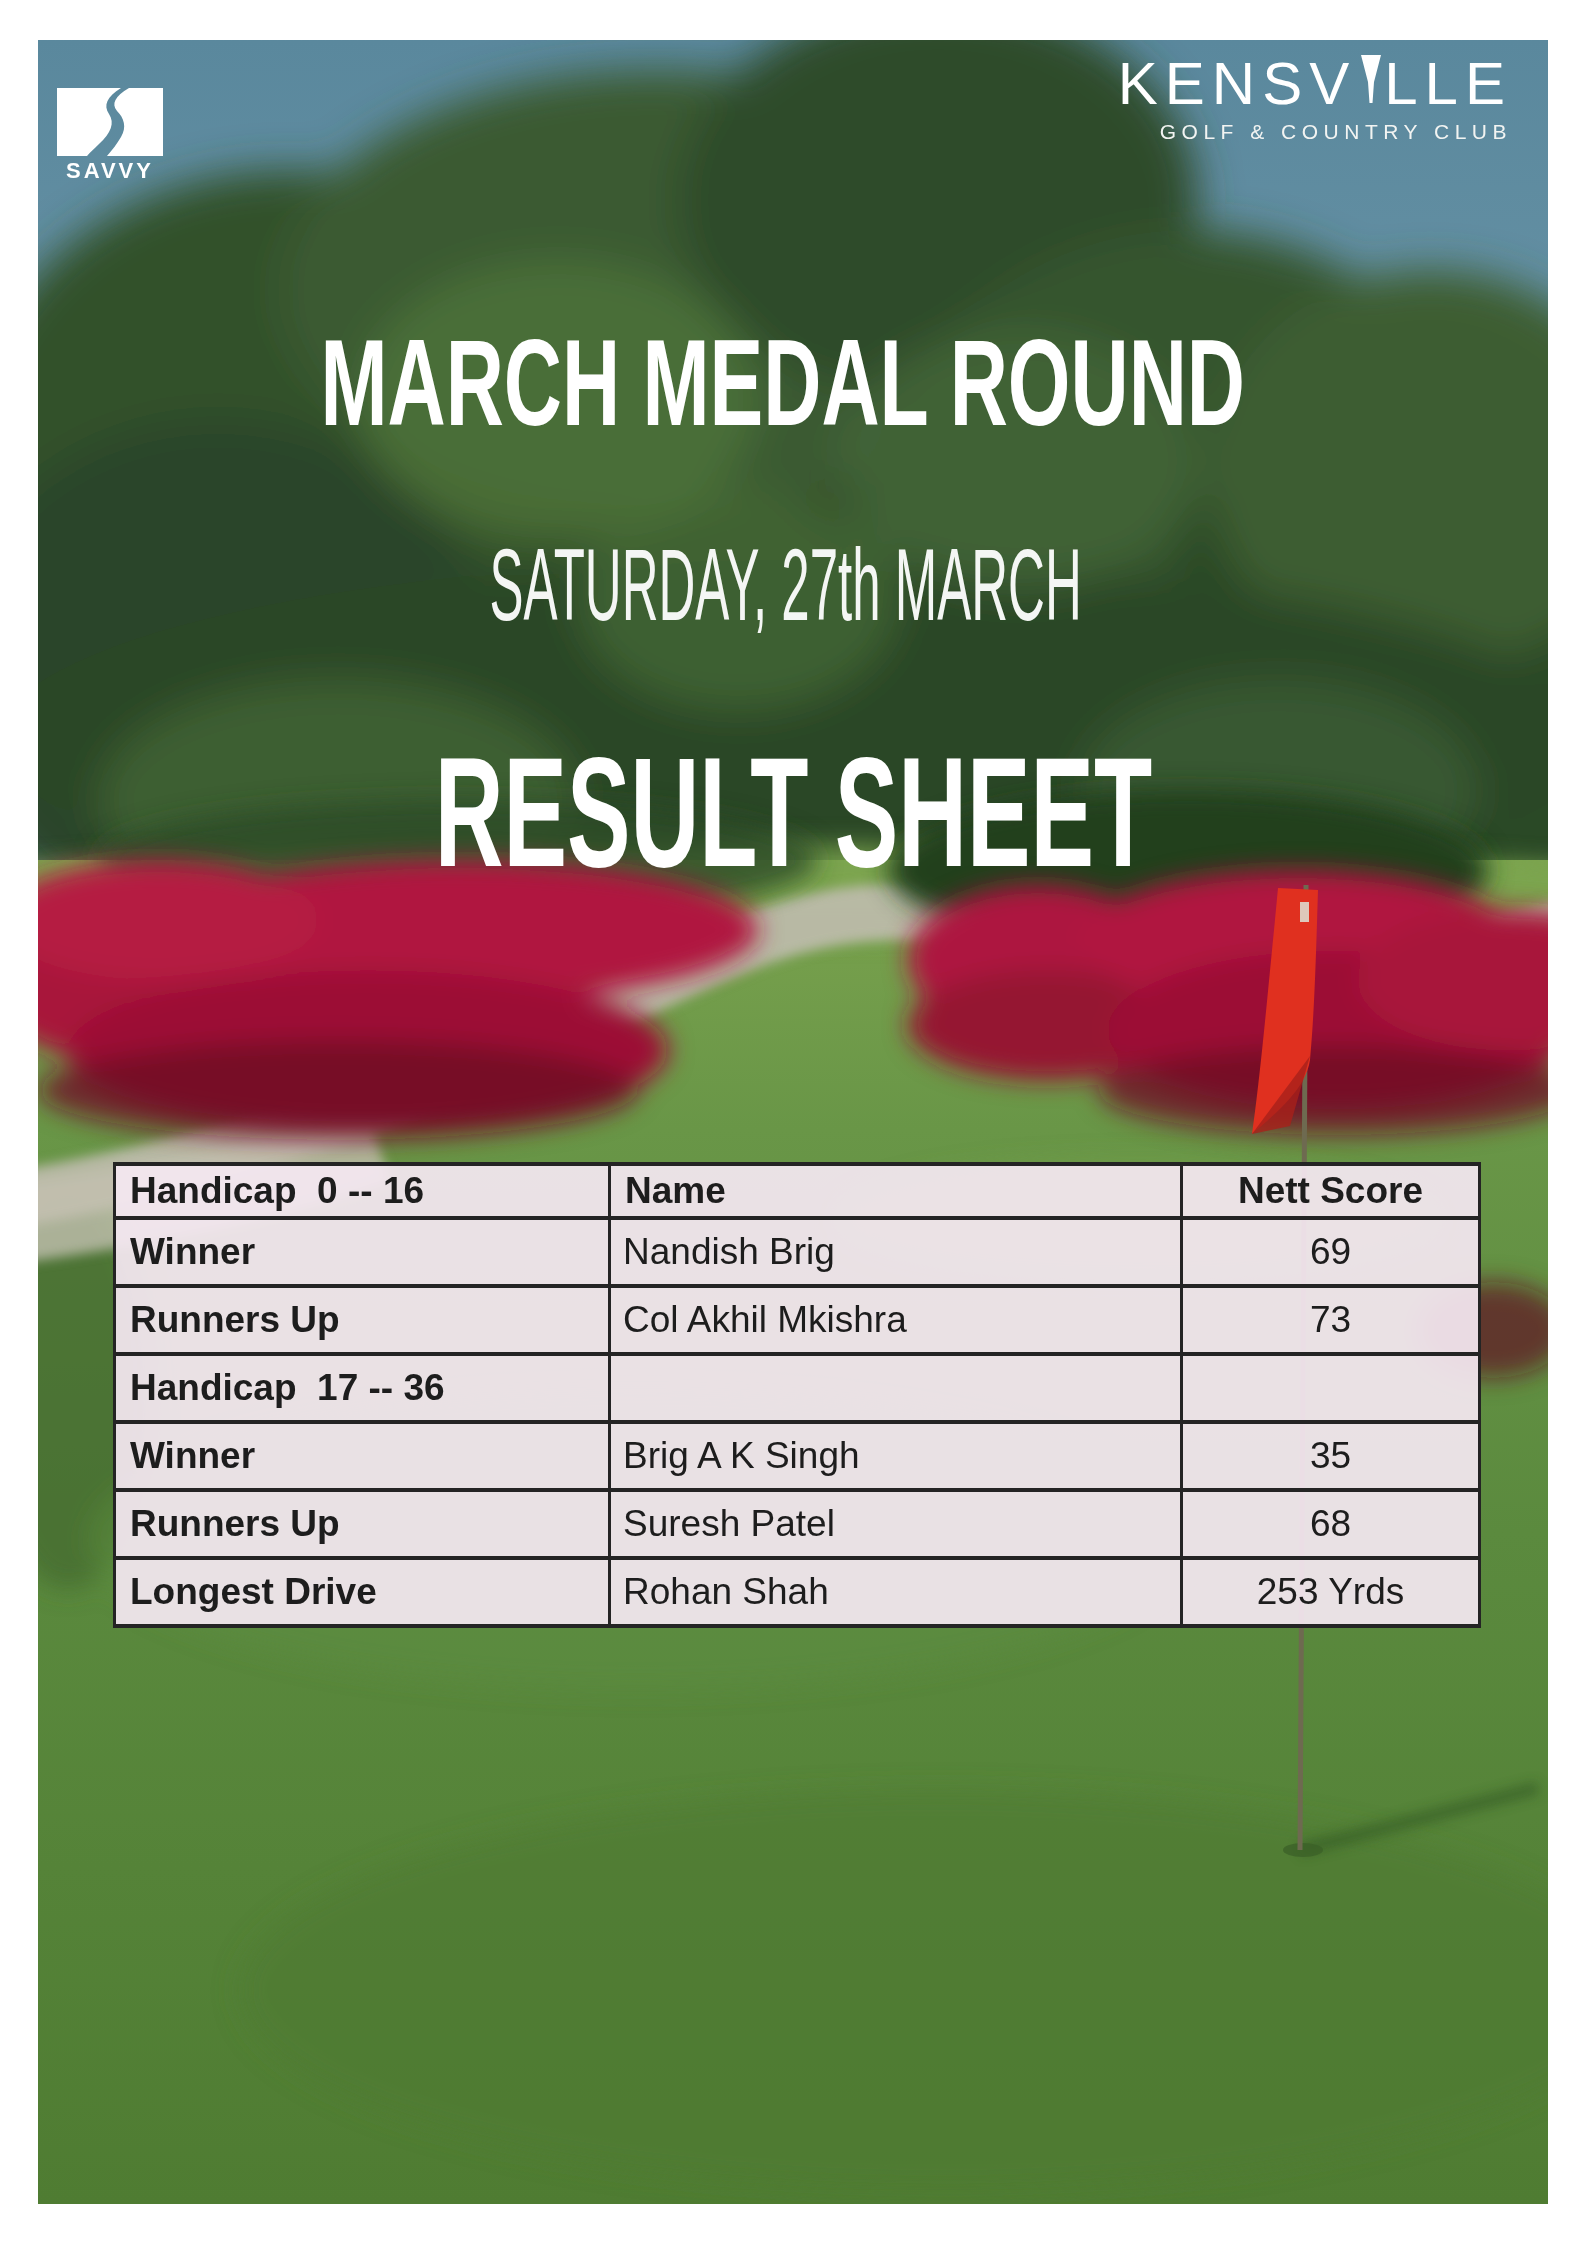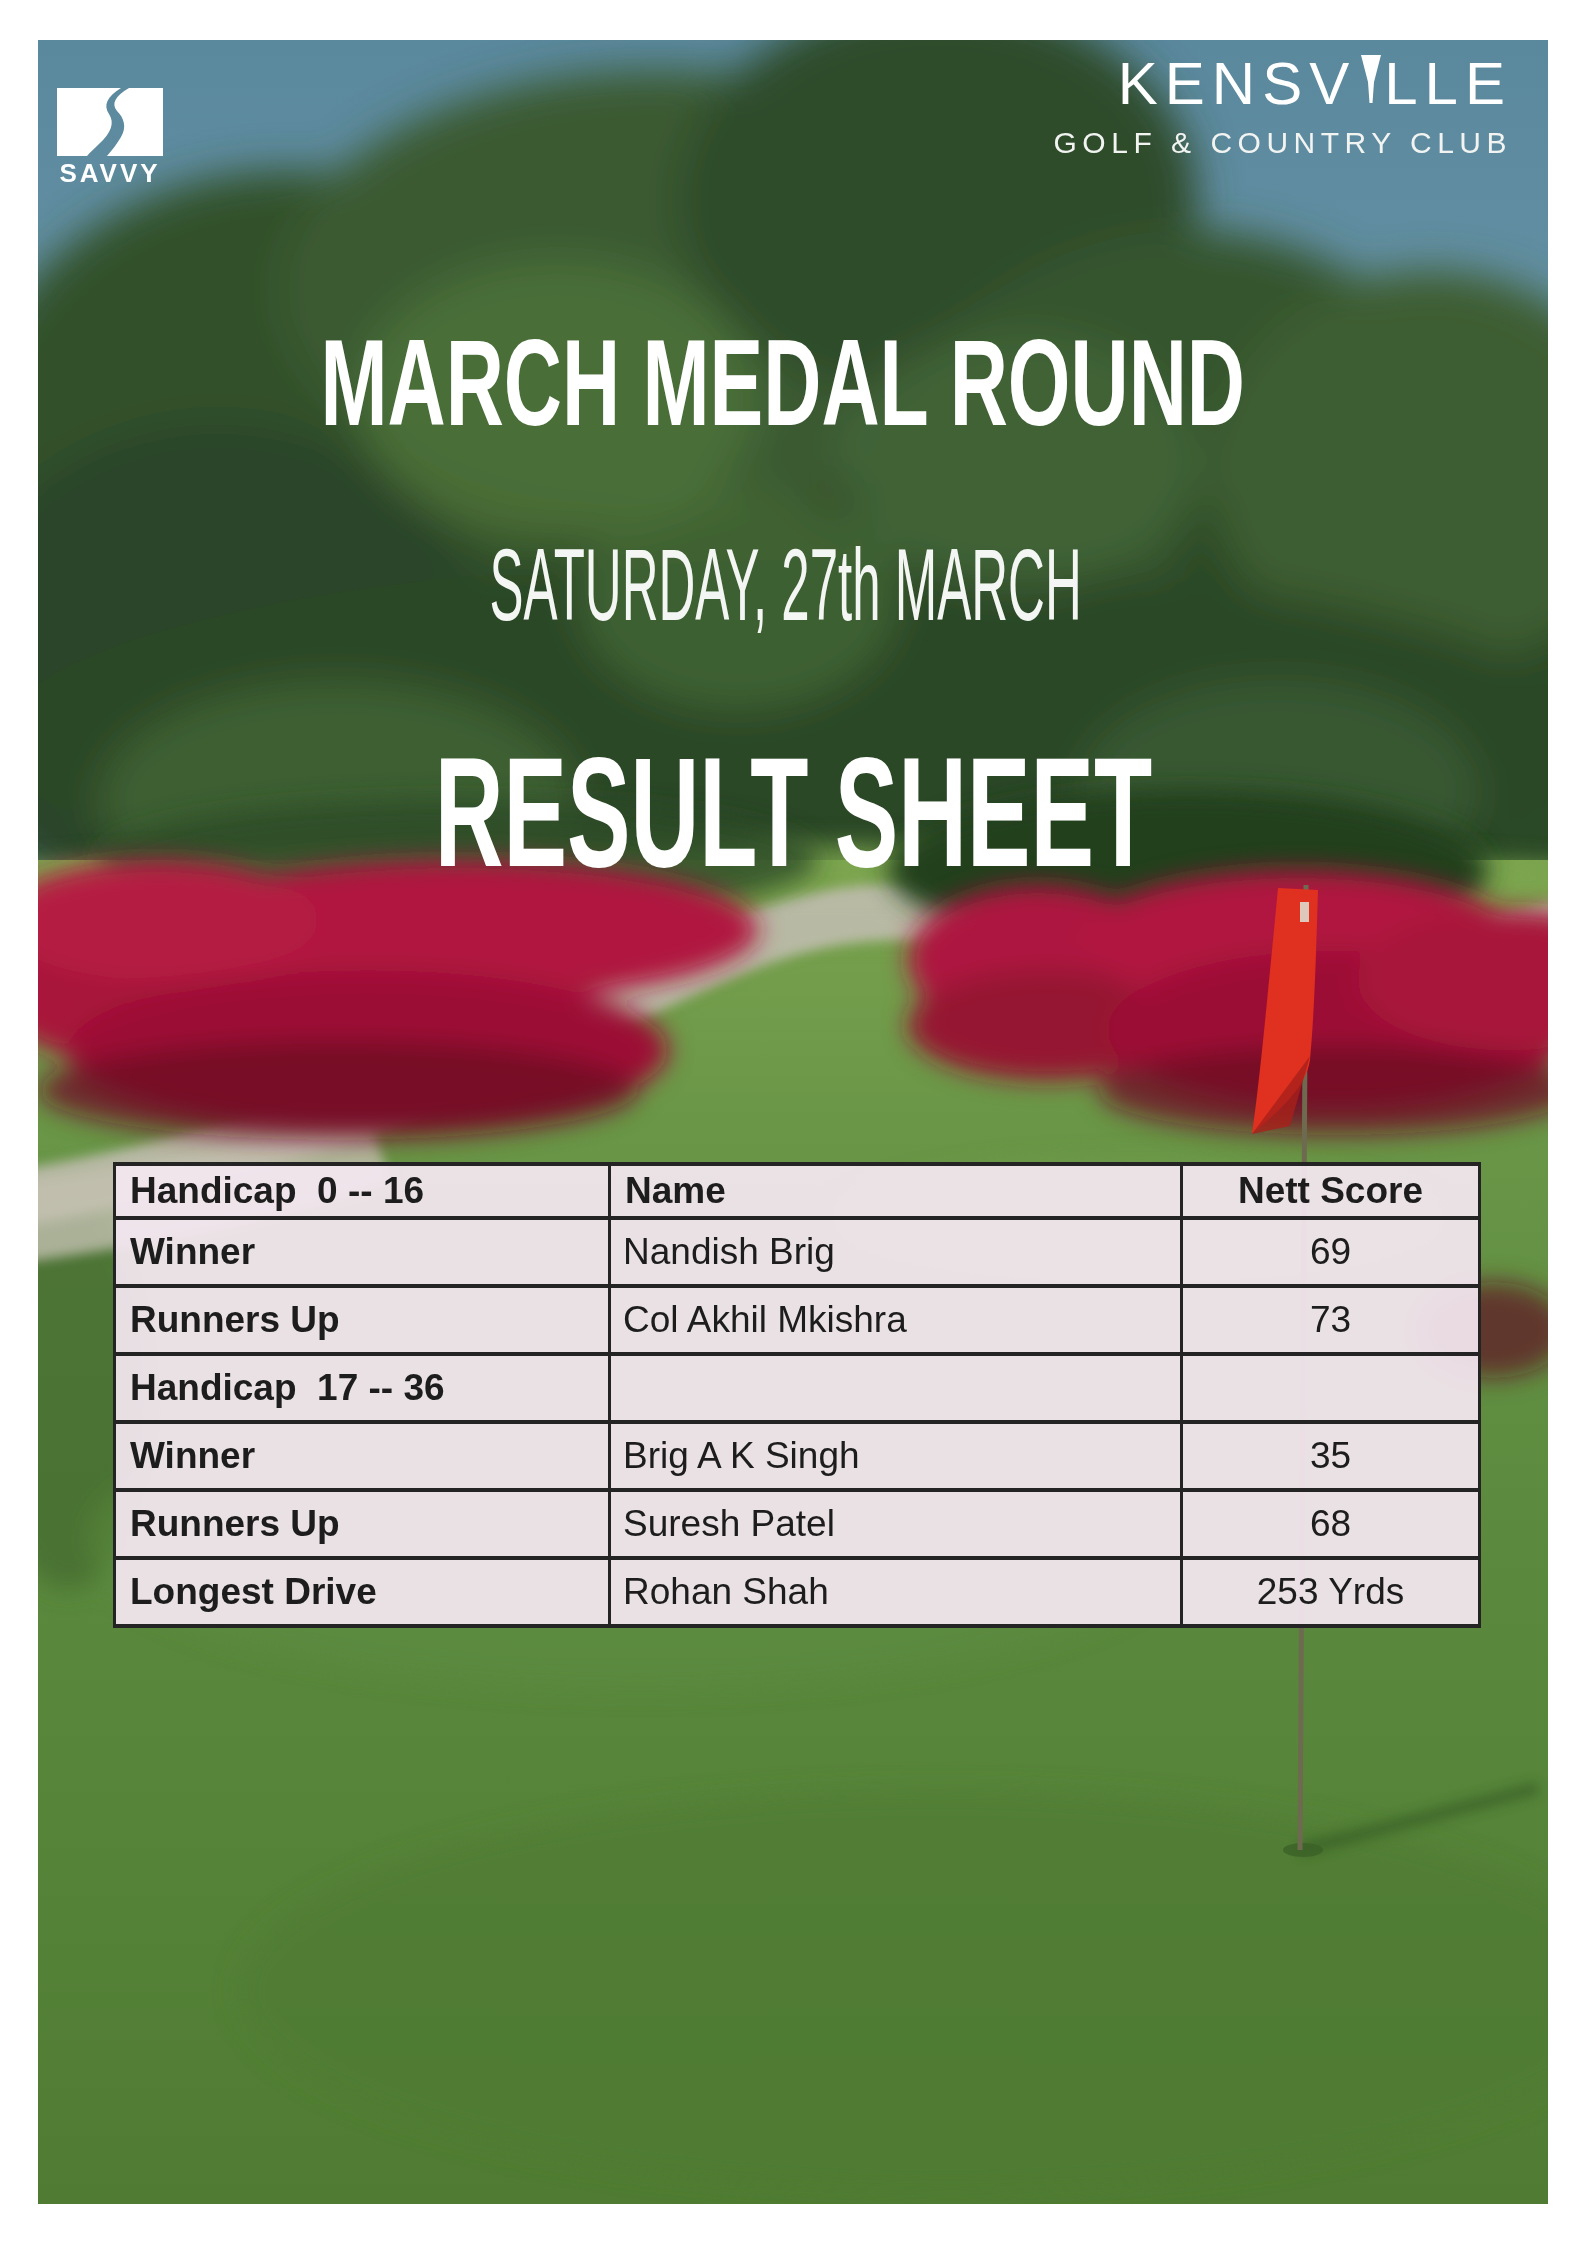--- a/index.html
+++ b/index.html
@@ -7,27 +7,27 @@
 
   .page{position:absolute;inset:0;background:#ffffff;}
 
   
   .photo{position:absolute;left:38px;top:40px;width:1510px;height:2164px;overflow:hidden;background:#5d8ba0;}
   .photo svg{display:block;}
 
   
   .savvy{position:absolute;left:57px;top:88px;width:106px;text-align:center;}
   .savvy .mark{display:block;}
-  .savvy .label{display:block;margin-top:2px;color:#ffffff;font-weight:bold;font-size:26px;letter-spacing:3px;}
+  .savvy .label{display:block;margin-top:2px;color:#ffffff;font-weight:bold;font-size:22px;letter-spacing:3px;}
 
   
   .kensville{position:absolute;right:75px;top:52px;text-align:right;color:#ffffff;}
   .kensville .name{font-size:60px;font-weight:400;letter-spacing:7px;white-space:nowrap;line-height:1.05;}
   .kensville .name .tee{display:inline-block;vertical-align:baseline;margin:0 2px 0 4px;}
-  .kensville .tagline{font-size:30px;font-weight:400;letter-spacing:5.5px;margin-top:11px;white-space:nowrap;color:#f2f4f2;}
+  .kensville .tagline{font-size:21px;font-weight:400;letter-spacing:5.5px;margin-top:5px;white-space:nowrap;color:#f2f4f2;}
 
   
   .title1{position:absolute;left:0;width:100%;top:322px;text-align:center;color:#ffffff;
           font-size:122px;font-weight:700;line-height:1;white-space:nowrap;
           transform:scaleX(0.66);transform-origin:48% 50%;}
   .subtitle{position:absolute;left:0;width:100%;top:534px;text-align:center;color:#f4f6f4;
           font-size:102px;font-weight:400;line-height:1;white-space:nowrap;
           transform:scaleX(0.50);transform-origin:49% 50%;}
   .title2{position:absolute;left:0;width:100%;top:734px;text-align:center;color:#ffffff;
           font-size:156px;font-weight:700;line-height:1;white-space:nowrap;

